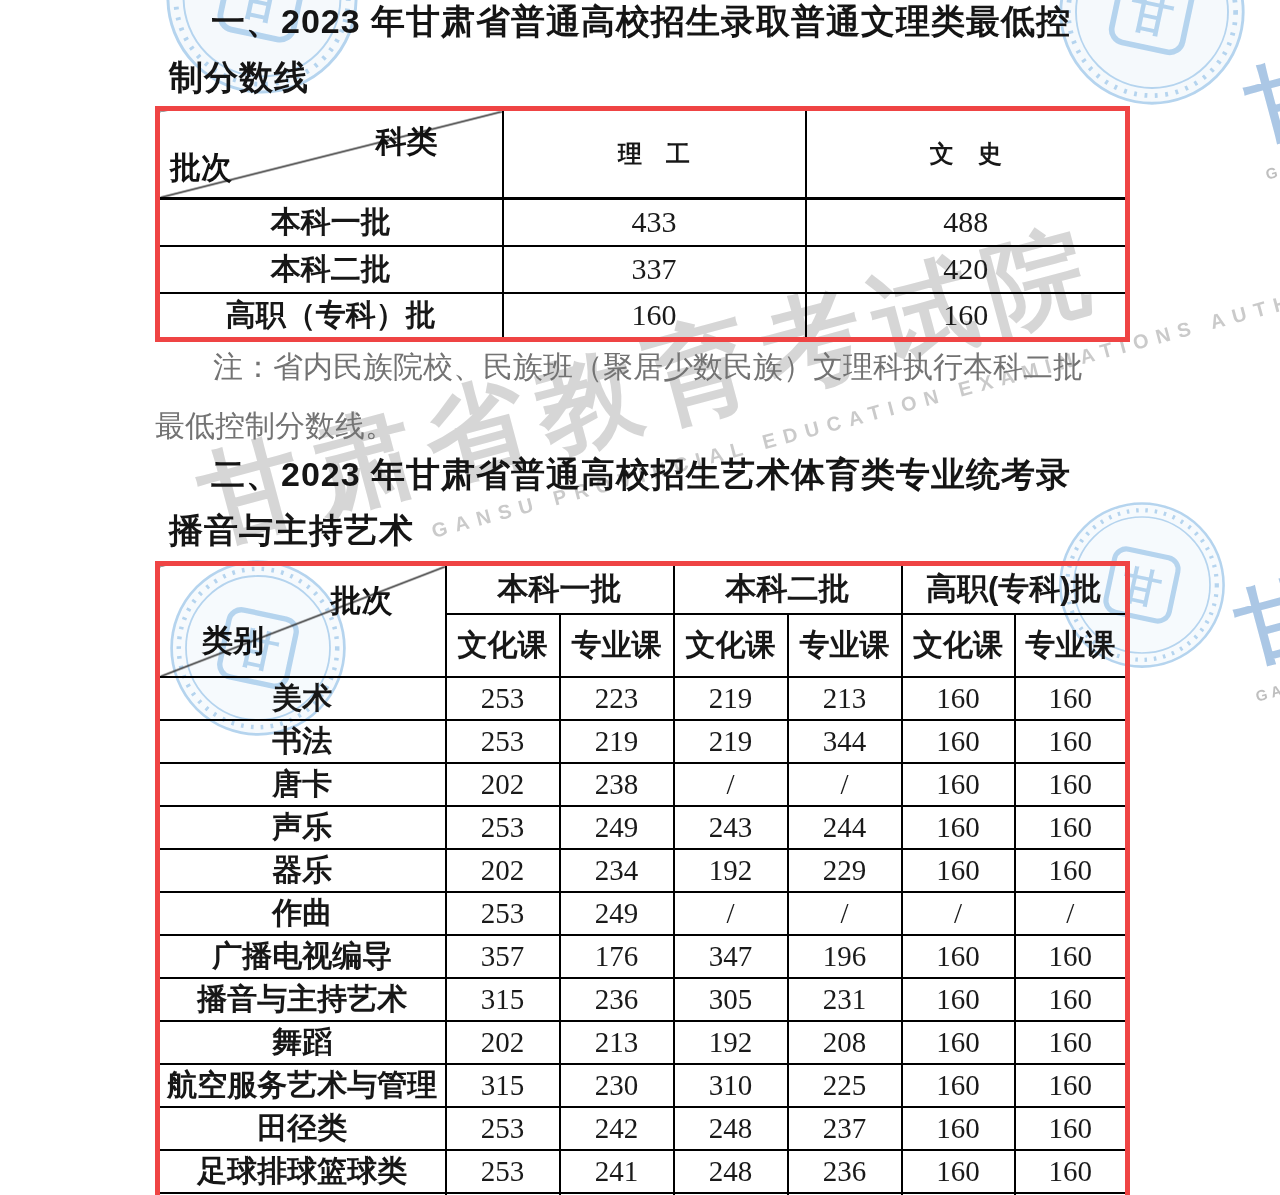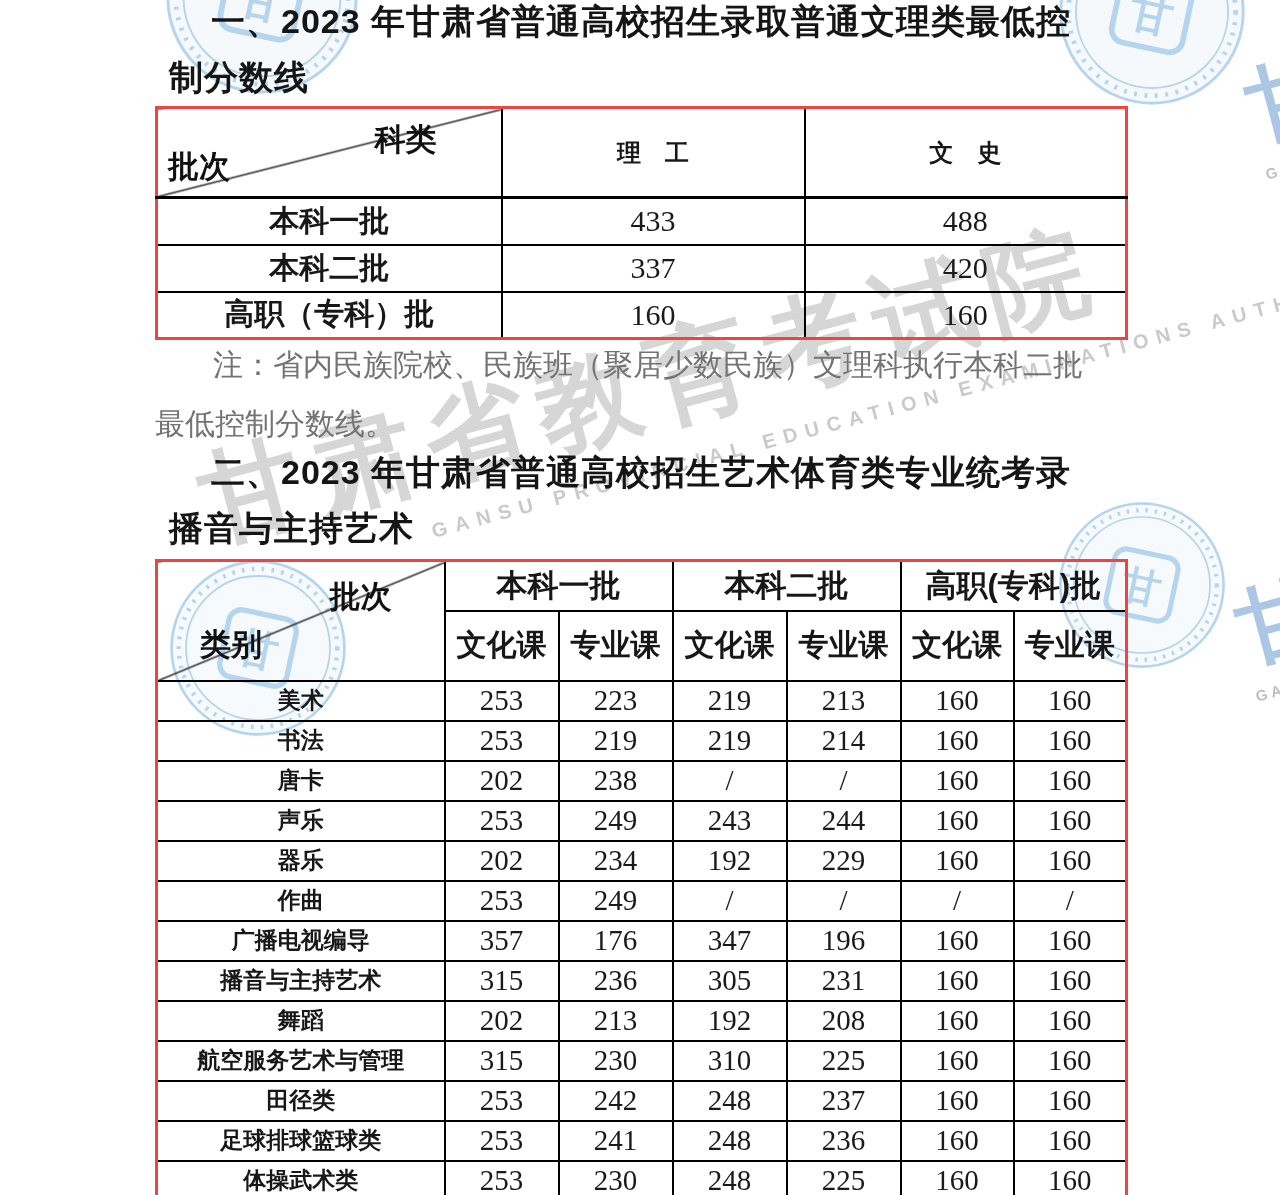--- a/index.html
+++ b/index.html
@@ -55,21 +55,21 @@
     color: #151515;
     letter-spacing: 1px;
   }
   .sec-title .line1 { display: block; padding-left: 56px; }
   .sec-title .line2 { display: block; padding-left: 14px; margin-top: 22px; }
   .title1 { padding-top: 4px; }
   .title2 { padding-top: 16px; }
 
   table { border-collapse: collapse; table-layout: fixed; background: transparent; }
   td { border: 2px solid #000; text-align: center; vertical-align: middle; padding: 0; }
-  .t1, .t2 { width: 970px; border: 3px solid #ef4444; padding-left: 36px; }
+  .t1, .t2 { width: 970px; border: 5px solid #ef4444; padding-left: 36px; }
 
   .zh  { font-family: "Liberation Sans", "DejaVu Sans", sans-serif; font-weight: 700; font-size: 30px; color: #171717; }
   .num { font-family: "Liberation Serif", "DejaVu Serif", serif; font-weight: 400; font-size: 30px; color: #1a1a1a; }
 
   
   .t1 { margin-top: 12px; }
   .t1 .hdr td { height: 90px; border-bottom-width: 3px; }
   .t1 .row td { height: 47px; }
   .t1 .hdr .hlabel { font-size: 24px; }
 
@@ -94,27 +94,27 @@
     font-size: 30px;
     color: #737373;
     line-height: 1.0;
   }
   .note .line1 { display: block; padding-left: 58px; }
   .note .line2 { display: block; margin-top: 29px; }
 
   
   .t2 { margin-top: 14px; }
   .t2 .grp td { height: 50px; }
-  .t2 .sub td { height: 70px; }
+  .t2 .sub td { height: 63px; }
   .t2 .row td { height: 40px; }
   .t2 .grp .glabel { font-size: 31px; }
   .t2 .sub .slabel { font-size: 30px; }
   .t2 .corner .c-top { top: 14px; right: 52px; }
   .t2 .corner .c-bottom { bottom: 14px; left: 42px; }
-  .t2 .row .rlabel { font-size: 23px; }
+  .t2 .row .rlabel { font-size: 30px; }
   .t2 .row .num { font-size: 29px; }
 </style>
 </head>
 <body>
 
 <div class="page">
 
   <div class="wm-layer">
 
     <div class="seal" style="left:164px; top:-100px; width:196px; height:196px;">
@@ -260,21 +260,21 @@
         <td class="num">219</td>
         <td class="num">213</td>
         <td class="num">160</td>
         <td class="num">160</td>
       </tr>
       <tr class="row">
         <td class="zh rlabel">书法</td>
         <td class="num">253</td>
         <td class="num">219</td>
         <td class="num">219</td>
-        <td class="num">214</td>
+        <td class="num">344</td>
         <td class="num">160</td>
         <td class="num">160</td>
       </tr>
       <tr class="row">
         <td class="zh rlabel">唐卡</td>
         <td class="num">202</td>
         <td class="num">238</td>
         <td class="num">/</td>
         <td class="num">/</td>
         <td class="num">160</td>

